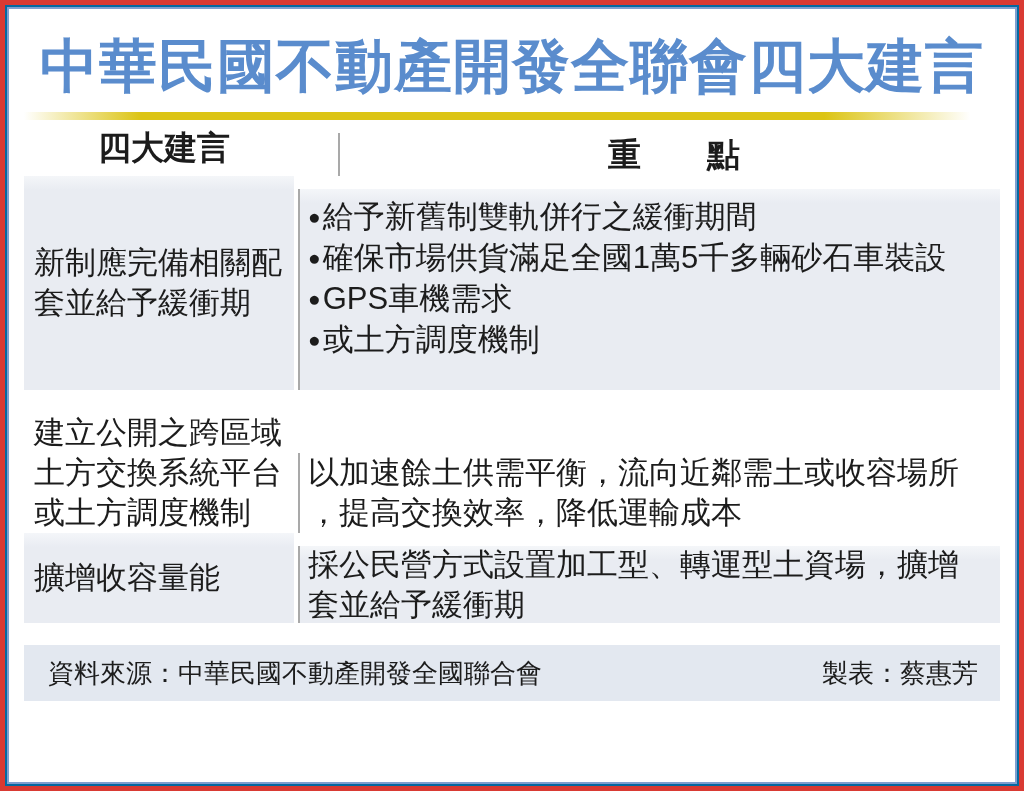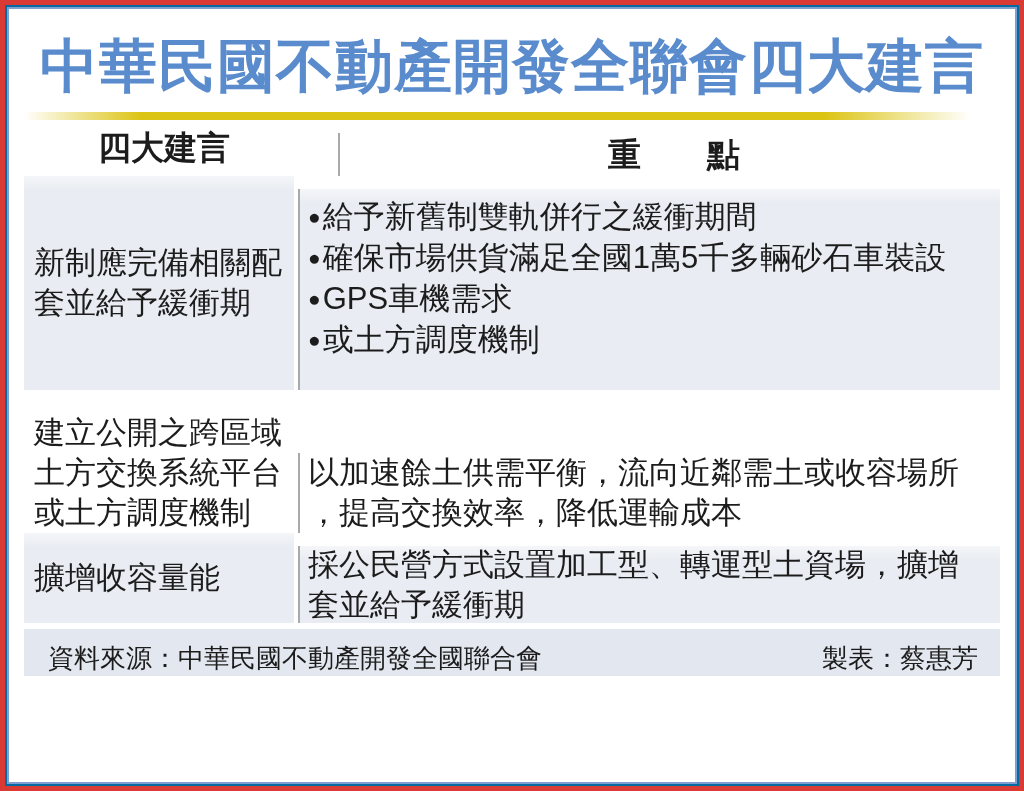--- a/index.html
+++ b/index.html
@@ -96,26 +96,26 @@
   .bullet {
     display: inline-block;
     font-size: 21px;
     vertical-align: 3px;
     margin-right: 2px;
   }
   .detail-line, .suggestion-line { white-space: nowrap; }
 
   
   .footer {
-    margin-top: 6px;
-    height: 47px;
+    margin-top: 22px;
+    height: 56px;
     background: #e3e8f0;
     display: flex;
     justify-content: space-between;
-    align-items: flex-end;
+    align-items: center;
     padding: 0 22px 0 24px;
     font-size: 26px;
     color: #1c1c1c;
     white-space: nowrap;
   }
 </style>
 </head>
 <body>
 
 <div class="page">

